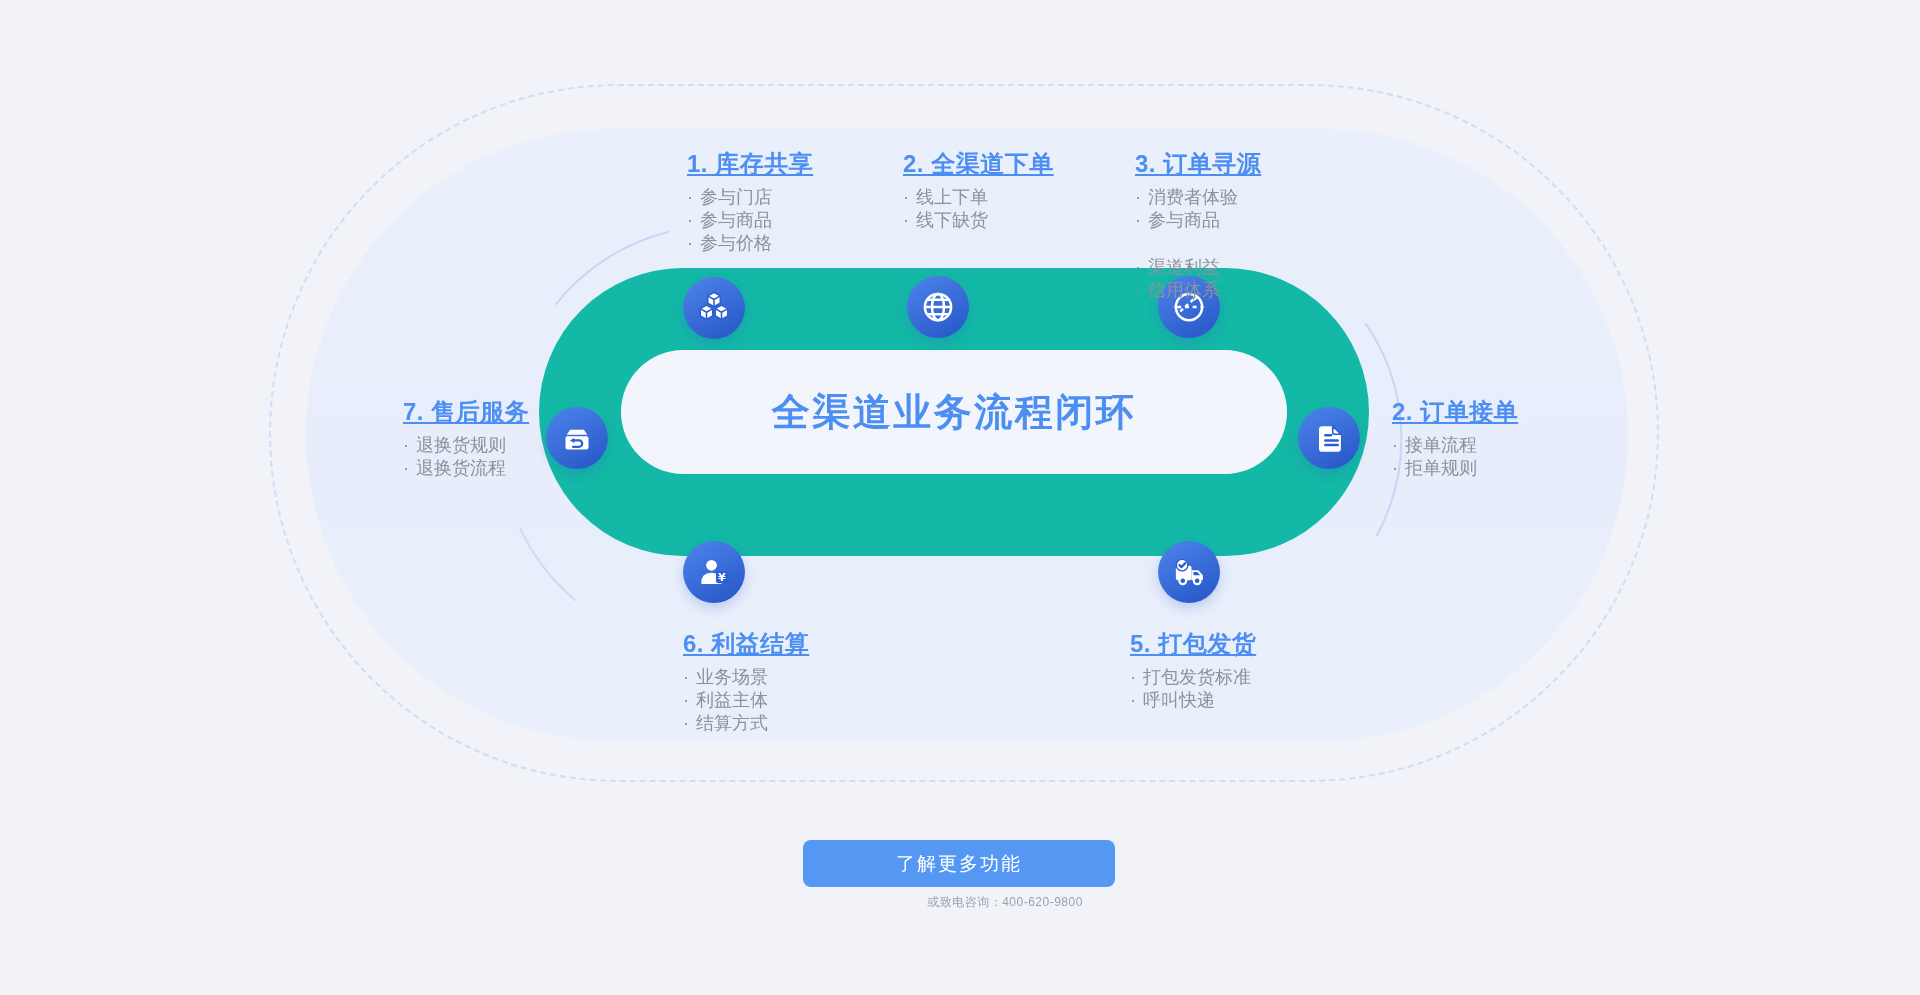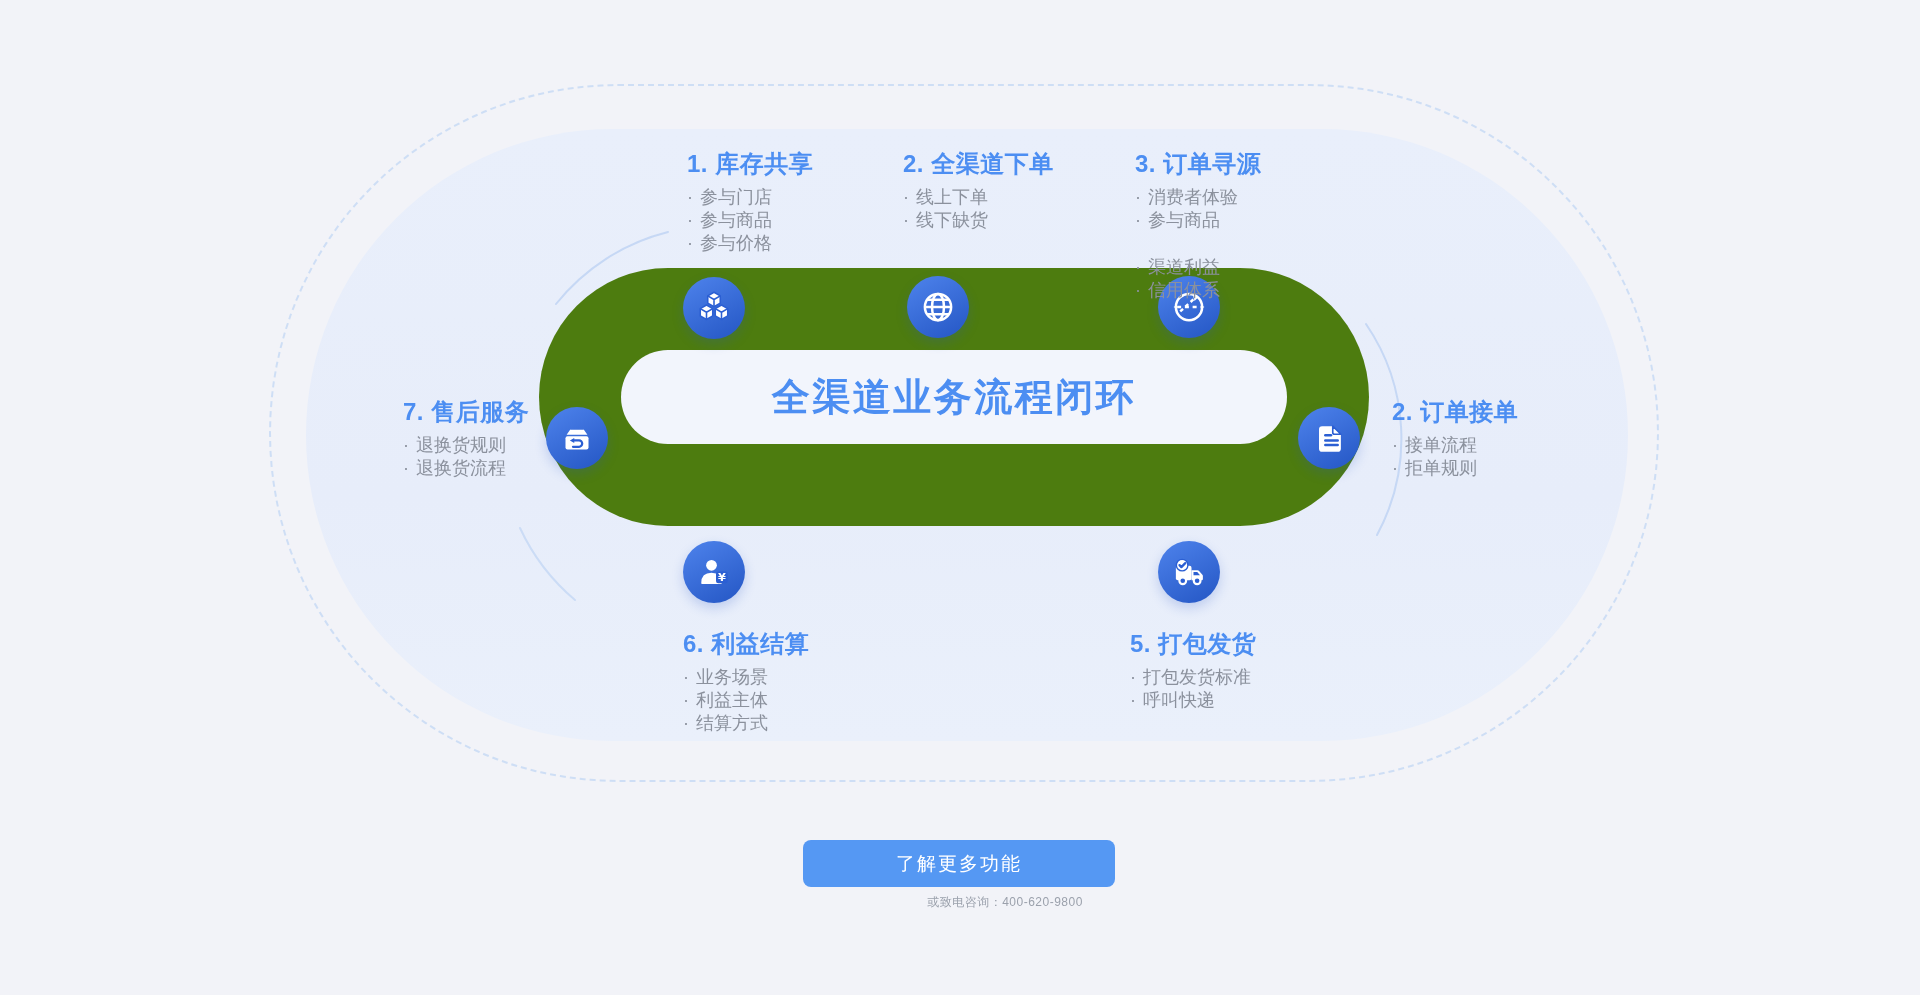--- a/index.html
+++ b/index.html
@@ -20,22 +20,22 @@
   .pale{
     left:306px;top:129px;width:1322px;height:612px;
     border-radius:306px;
     background:linear-gradient(180deg,#E9EFFB 0%,#E7EDFA 60%,#EAF0FB 100%);
   }
   
   .arcs{left:0;top:0;pointer-events:none;}
 
   
   .ring{
-    left:539px;top:268px;width:830px;height:258px;
-    border-radius:171px;background:#4d7c0f;
+    left:539px;top:268px;width:830px;height:288px;
+    border-radius:171px;background:#14b8a6;
   }
   .ring-inner{
     position:absolute;left:82px;top:82px;right:82px;bottom:82px;
     border-radius:89px;background:#F2F5FC;
     display:flex;align-items:center;justify-content:center;
   }
   .center-title{
     font-size:38px;font-weight:700;color:#4C8EF2;letter-spacing:2.5px;white-space:nowrap;
   }
 
@@ -45,21 +45,21 @@
     background:linear-gradient(150deg,#4E83EC 0%,#2456C4 100%);
     display:flex;align-items:center;justify-content:center;
     box-shadow:0 5px 12px rgba(42,88,200,.22);
   }
   .icon-circle svg{display:block;}
 
   
   .step{position:absolute;}
   .step-title{
     font-size:24px;font-weight:700;color:#4C8EF2;
-    letter-spacing:.5px;white-space:nowrap;line-height:28px;
+    letter-spacing:.5px;white-space:nowrap;line-height:28px;text-decoration:underline;
   }
   .step-items{margin-top:8px;}
   .step-item{
     font-size:18px;color:#8B919D;line-height:23px;white-space:nowrap;
   }
   .dot{margin-right:7px;color:#8B919D;}
   .cols{display:flex;gap:16px;flex-direction:column;}
 
   
   .btn{

